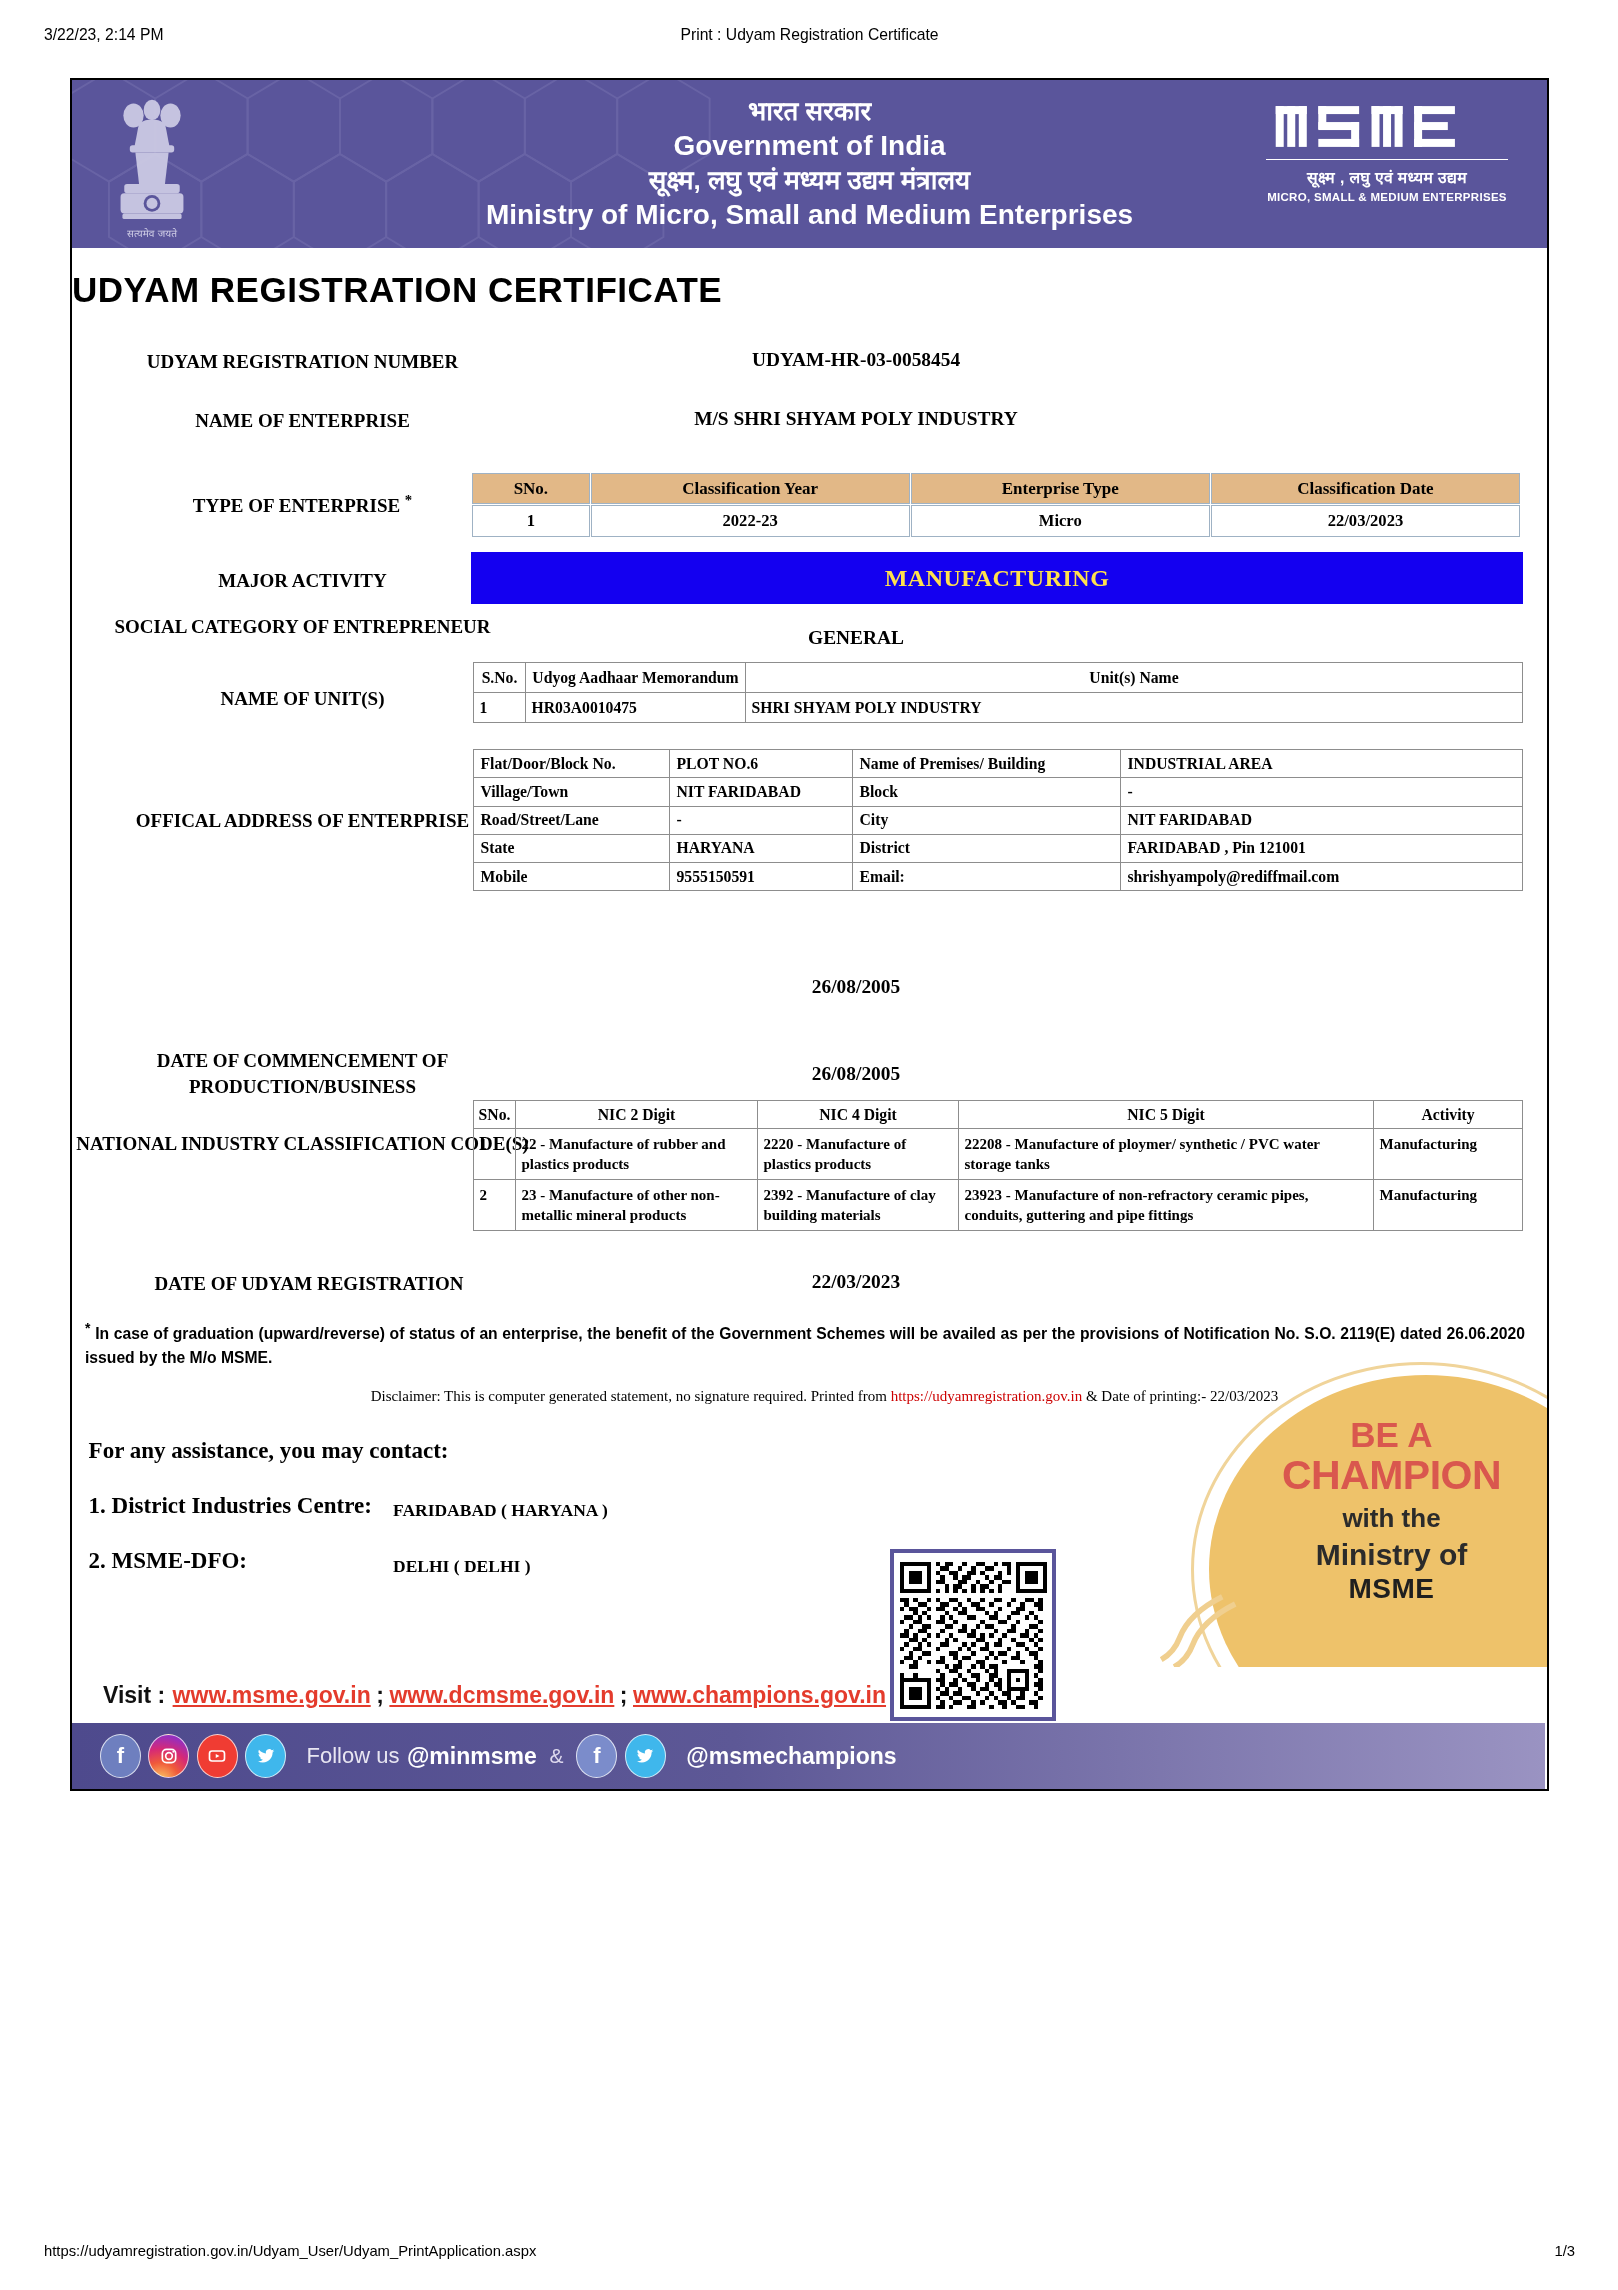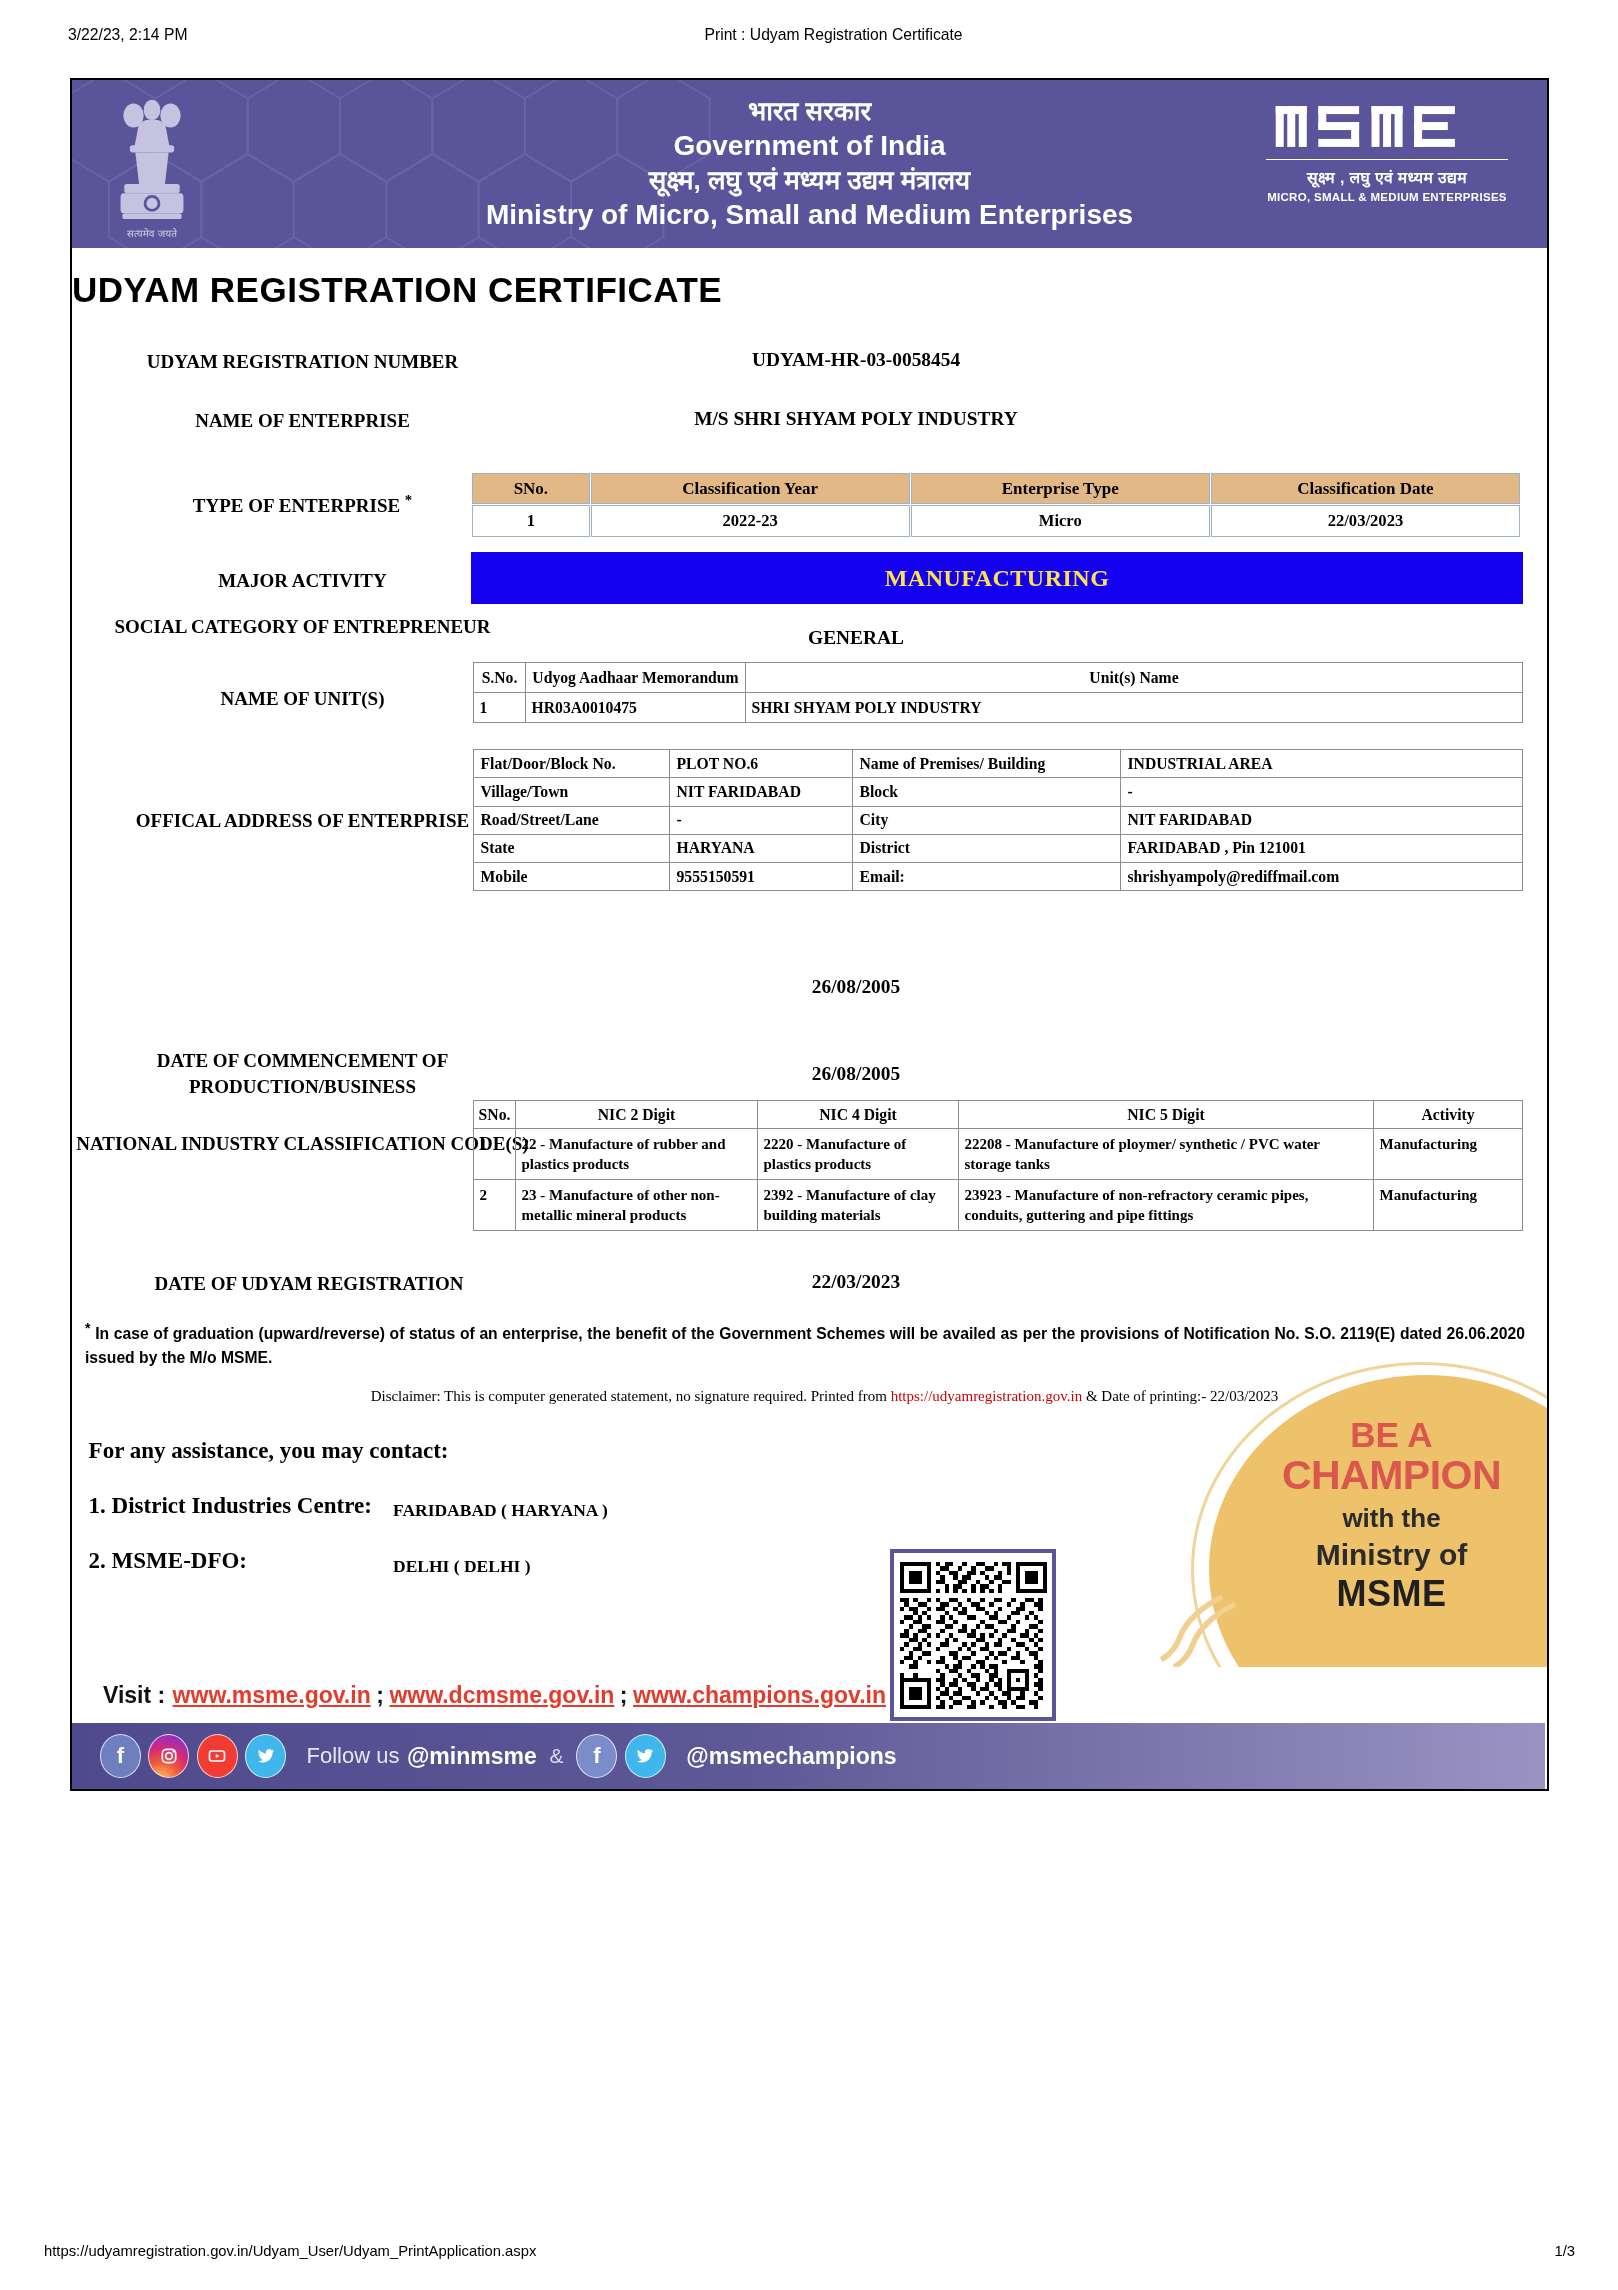--- a/index.html
+++ b/index.html
@@ -10,21 +10,21 @@
     background: #ffffff;
     font-family: "Liberation Serif", "DejaVu Serif", serif;
     color: #000;
     position: relative;
     overflow: hidden;
   }
 
   
   .print-head {
     position: absolute; top: 26px; left: 0; width: 1540px; height: 20px;
-    font-family: "Liberation Sans", sans-serif; font-size: 15.7px; color:#000;margin-left:24px;
+    font-family: "Liberation Sans", sans-serif; font-size: 15.7px; color:#000;
   }
   .print-head .ph-left { position:absolute; left:44px; top:0; white-space:nowrap; }
   .print-head .ph-center { position:absolute; left:0; width:1619px; text-align:center; top:0; }
 
   .print-foot {
     position: absolute; top: 2243px; left:0; width:1619px; height:20px;
     font-family: "Liberation Sans", sans-serif; font-size:14.8px; color:#000;
   }
   .print-foot .pf-left { position:absolute; left:44px; top:0; white-space:nowrap; }
   .print-foot .pf-right { position:absolute; right:44px; top:0; white-space:nowrap; }
@@ -143,21 +143,21 @@
   .champ-ring {
     position:absolute; left:41px; top:0px; width:461px; height:415px;
     border:3.7px solid #f0d49a; border-radius:50%;
   }
   .champ-text { position:absolute; left:89px; top:55px; width:305px; text-align:center;
                 font-family:"Liberation Sans", sans-serif; }
   .champ-be { font-size:35px; font-weight:700; color:#d9574e; line-height:1.05; }
   .champ-ch { font-size:41px; font-weight:700; color:#d9574e; line-height:1.05; letter-spacing:-0.5px;}
   .champ-with { font-size:26px; font-weight:700; color:#2b2b2b; line-height:1.28; margin-top:5.5px;}
   .champ-min { font-size:30px; font-weight:700; color:#2b2b2b; line-height:1.28;}
-  .champ-msme { font-size:36px; font-weight:800; color:#1f1f1f; line-height:1.1; letter-spacing:0.5px;}
+  .champ-msme { font-size:28px; font-weight:800; color:#1f1f1f; line-height:1.1; letter-spacing:0.5px;}
   .champ-stand { position:absolute; left:0px; top:231px; width:102px; height:111px; }
 
   
   .visit-strip {
     position:absolute; left:0; bottom:66px; width:1473px; height:55px;
     display:flex; align-items:center; padding-left:31px;
     font-family:"Liberation Sans", sans-serif;
   }
   .visit-lbl { font-size:23px; font-weight:700; color:#111; }
   .visit-url { font-size:23px; font-weight:700; color:#e43b2c; }

